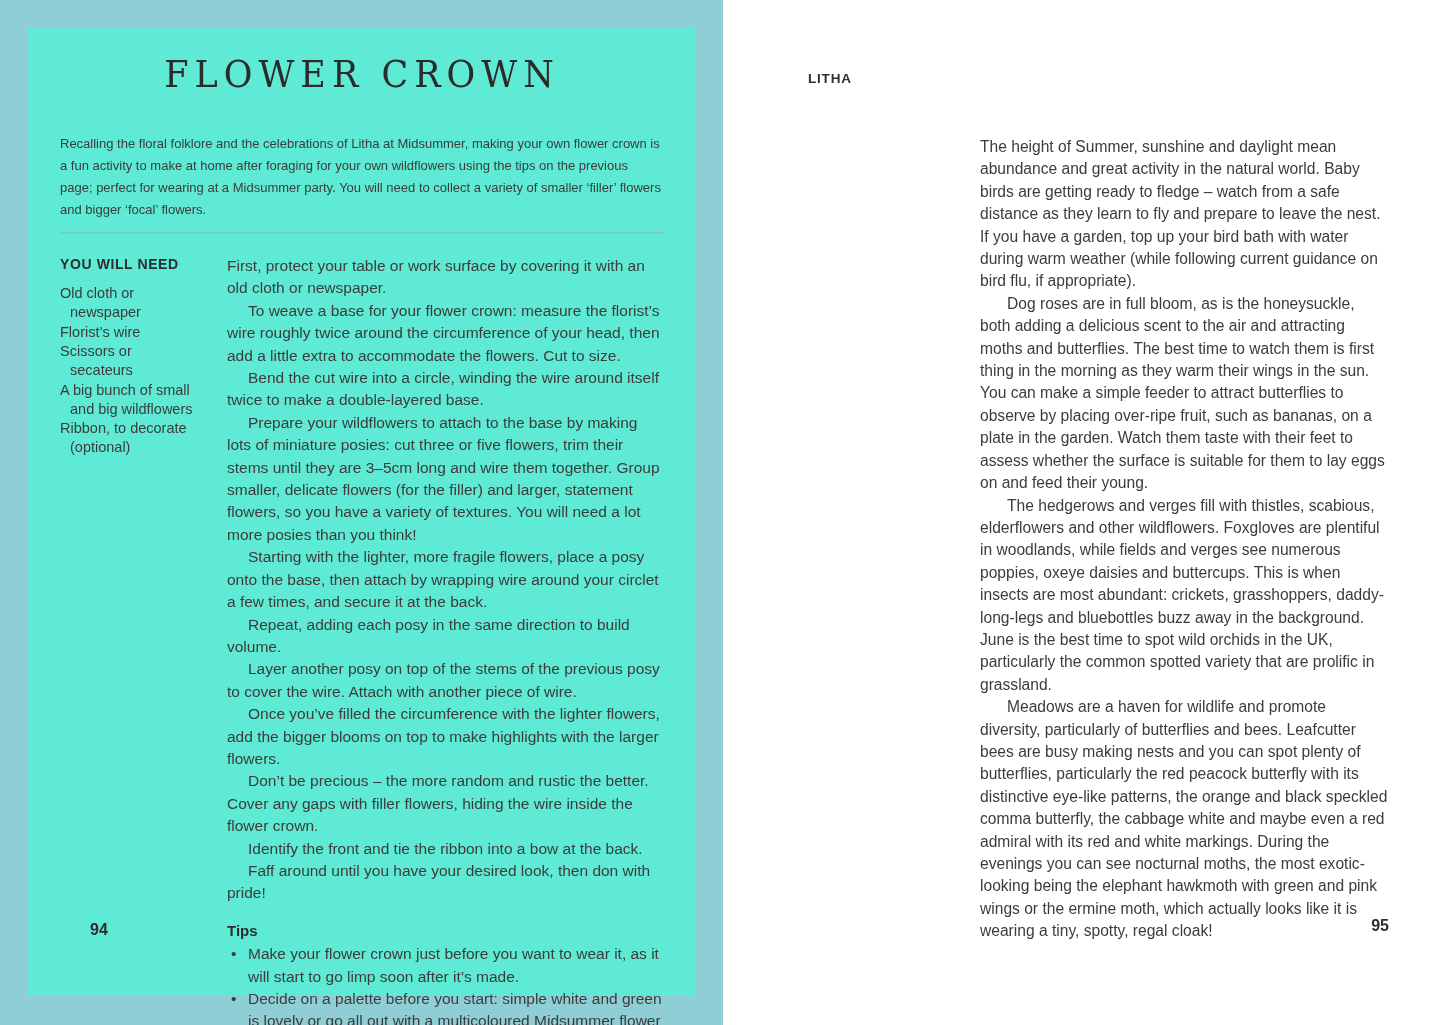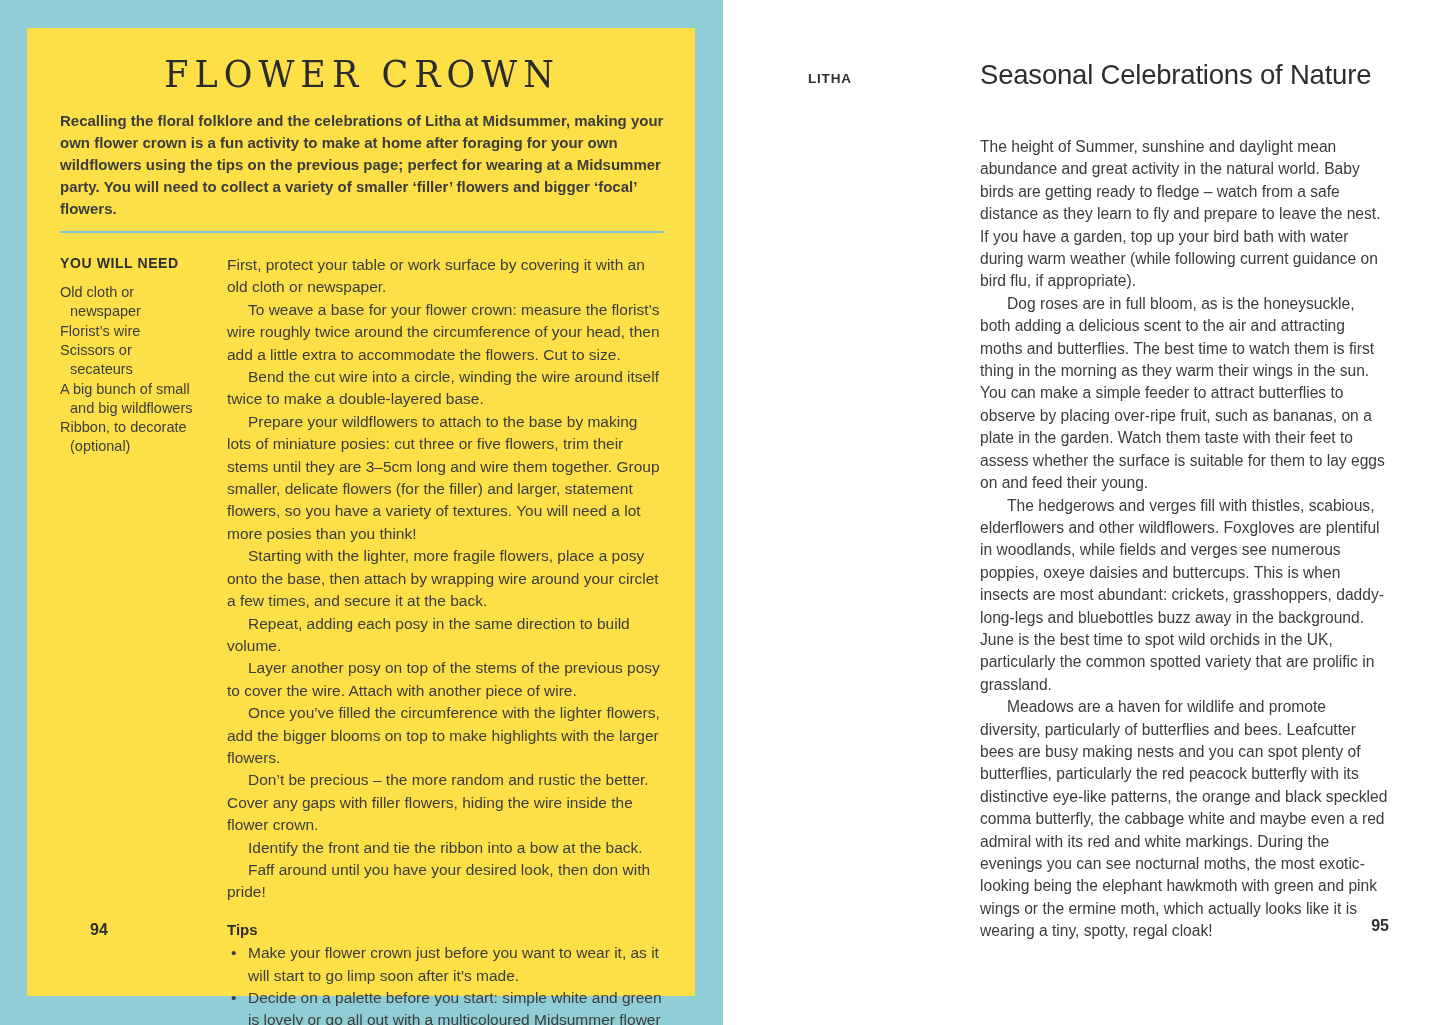--- a/index.html
+++ b/index.html
@@ -10,41 +10,40 @@
     color:#3c3c3c;
     -webkit-font-smoothing:antialiased;
   }
   
   .teal-panel{
     position:absolute;left:0;top:0;width:723px;height:1025px;
     background:#90CED6;
   }
   .left-card{
     position:absolute;left:27px;top:28px;width:668px;height:968px;
-    background:#fde047;
+    background:#5eead4;
   }
   .left-content{
     position:absolute;left:33px;top:0;width:604px;height:968px;
   }
   .fc-title{
     margin-top:26px;
     text-align:center;
     font-family:"DejaVu Serif","Liberation Serif",serif;
     font-weight:400;
     font-size:35px;
     letter-spacing:6px;
     color:#2b2b2b;
     transform:scaleY(1.05);
   }
   .intro{
-    margin-top:16px;
-    font-size:15px;
+    margin-top:39px;
+    font-size:13px;
     line-height:22px;
     color:#3c3c3c;
-    font-weight:bold;
   }
   .teal-rule{
     margin-top:11px;
     height:2px;
     background:#7CC7D1;
   }
   .columns{
     margin-top:21px;
     display:flex;
     gap:31px;
@@ -213,21 +212,20 @@
       </div>
 
       <div class="page-num page-num-left">94</div>
 
     </div>
   </div>
 </div>
 
 <div class="right-page">
   <div class="kicker">LITHA</div>
-  <div class="right-title">Seasonal Celebrations of Nature</div>
 
   <div class="right-body">
     <p>The height of Summer, sunshine and daylight mean abundance and great activity in the natural world. Baby birds are getting ready to fledge – watch from a safe distance as they learn to fly and prepare to leave the nest. If you have a garden, top up your bird bath with water during warm weather (while following current guidance on bird flu, if appropriate).</p>
     <p>Dog roses are in full bloom, as is the honeysuckle, both adding a delicious scent to the air and attracting moths and butterflies. The best time to watch them is first thing in the morning as they warm their wings in the sun. You can make a simple feeder to attract butterflies to observe by placing over-ripe fruit, such as bananas, on a plate in the garden. Watch them taste with their feet to assess whether the surface is suitable for them to lay eggs on and feed their young.</p>
     <p>The hedgerows and verges fill with thistles, scabious, elderflowers and other wildflowers. Foxgloves are plentiful in woodlands, while fields and verges see numerous poppies, oxeye daisies and buttercups. This is when insects are most abundant: crickets, grasshoppers, daddy-long-legs and bluebottles buzz away in the background. June is the best time to spot wild orchids in the UK, particularly the common spotted variety that are prolific in grassland.</p>
     <p>Meadows are a haven for wildlife and promote diversity, particularly of butterflies and bees. Leafcutter bees are busy making nests and you can spot plenty of butterflies, particularly the red peacock butterfly with its distinctive eye-like patterns, the orange and black speckled comma butterfly, the cabbage white and maybe even a red admiral with its red and white markings. During the evenings you can see nocturnal moths, the most exotic-looking being the elephant hawkmoth with green and pink wings or the ermine moth, which actually looks like it is wearing a tiny, spotty, regal cloak!</p>
   </div>
 
   <div class="page-num page-num-right">95</div>
 </div>

